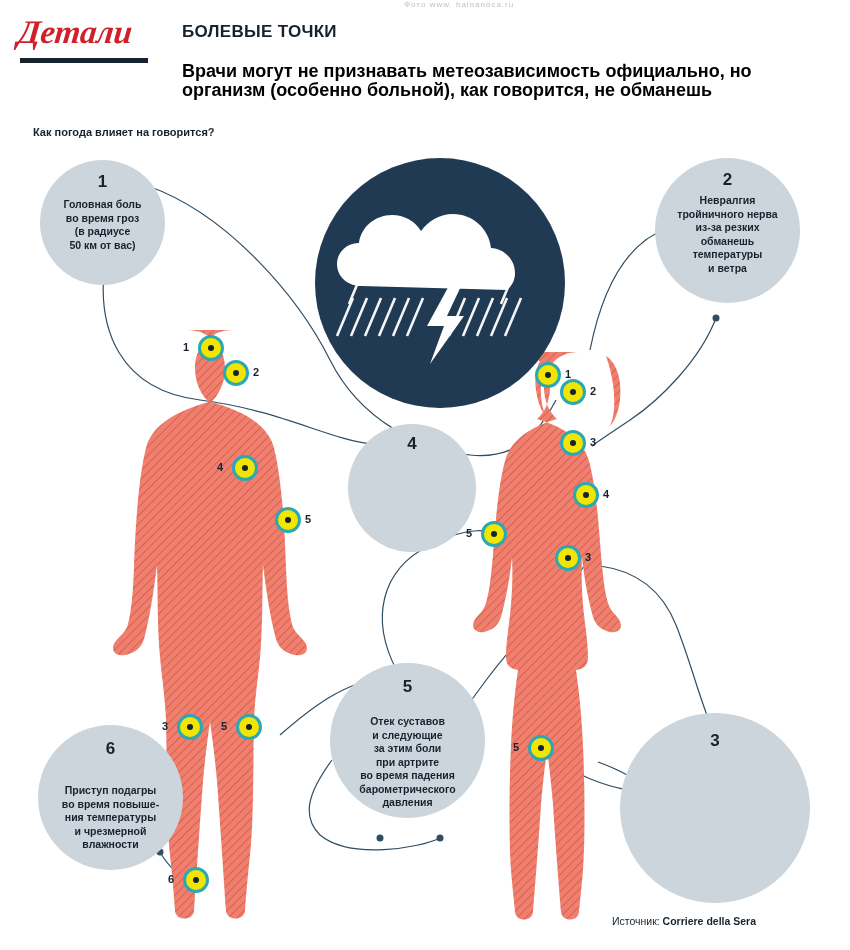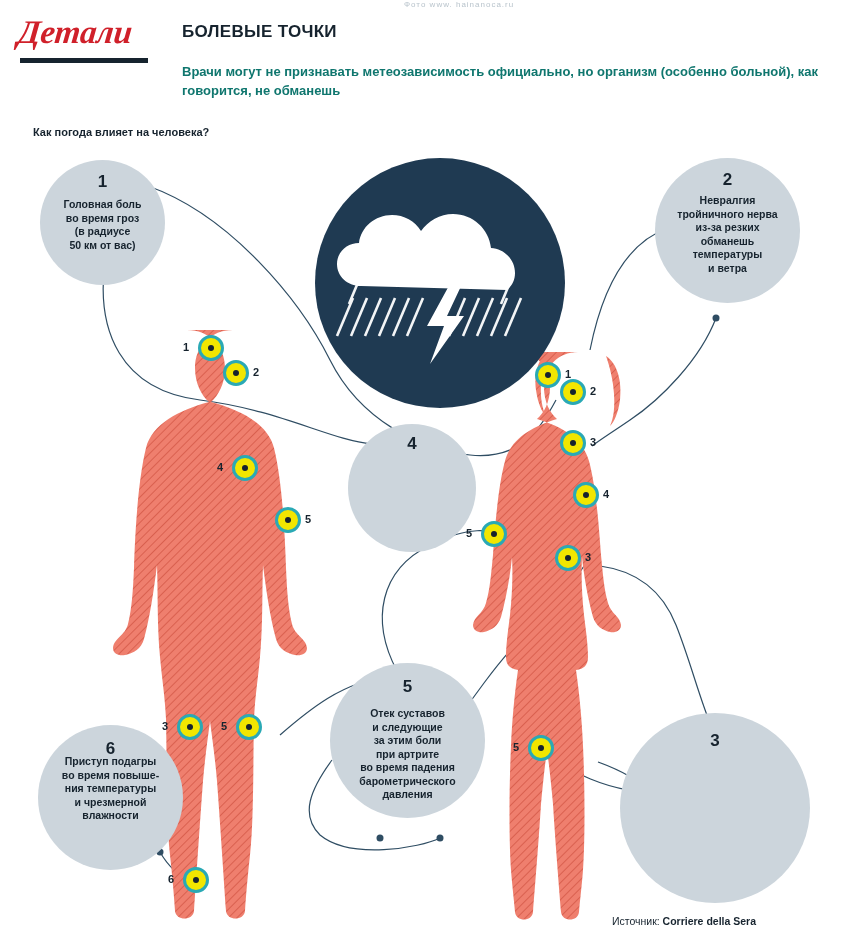--- a/index.html
+++ b/index.html
@@ -26,21 +26,21 @@
   }
   .logo-rule{
     position:absolute;left:2px;top:44px;width:128px;height:5px;background:#16232e;
   }
   .head-title{
     position:absolute;left:182px;top:22px;
     font-size:17px;font-weight:bold;letter-spacing:0.3px;color:#16232e;
   }
   .head-sub{
     position:absolute;left:182px;top:62px;width:650px;
-    font-size:13px;font-weight:bold;line-height:19px;color:#0f766e;
+    font-size:18px;font-weight:bold;line-height:19px;color:#000000;
   }
   .head-topnote{
     position:absolute;left:404px;top:0px;
     font-size:8px;color:#b9c4cc;letter-spacing:1px;
   }
   .head-q{
     position:absolute;left:33px;top:126px;
     font-size:11px;font-weight:bold;color:#16232e;
   }
 
@@ -96,21 +96,21 @@
 
   <div class="head-topnote">Фото www. hainanoca.ru</div>
 
   <div class="logo">
     <div class="logo-text">Детали</div>
     <div class="logo-rule"></div>
   </div>
 
   <div class="head-title">БОЛЕВЫЕ ТОЧКИ</div>
   <div class="head-sub">Врачи могут не признавать метеозависимость официально, но организм (особенно больной), как говорится, не обманешь</div>
-  <div class="head-q">Как погода влияет на человека?</div>
+  <div class="head-q">Как погода влияет на говорится?</div>
 
   <svg class="art" width="850" height="950">
     <g fill="none" stroke="#2f4d63" stroke-width="1.2">
       <path d="M105,262 C96,330 120,390 200,400 C280,410 330,440 372,444"></path>
       <path d="M148,186 C230,215 300,300 330,360 C360,420 420,450 470,455 C520,460 540,430 556,400"></path>
       <path d="M716,318 C700,360 660,400 630,420 C605,437 600,440 592,446"></path>
       <path d="M668,228 C620,245 600,300 590,350"></path>
       <path d="M397,671 C370,620 380,570 430,545 C470,525 490,530 506,536"></path>
       <path d="M442,744 C470,700 500,660 520,640 C560,600 575,580 584,566"></path>
       <path d="M332,760 C310,790 300,815 320,835 C350,860 420,848 440,838"></path>
@@ -219,32 +219,32 @@
 температуры
 и ветра</div>
   </div>
 
   <div class="bubble" style="left:348px;top:424px;width:128px;height:128px;">
     <div class="num" style="top:10px;">4</div>
   </div>
 
   <div class="bubble" style="left:330px;top:663px;width:155px;height:155px;">
     <div class="num" style="top:14px;">5</div>
-    <div class="txt" style="top:44px;white-space:pre-line;">Отек суставов
+    <div class="txt" style="top:52px;white-space:pre-line;">Отек суставов
 и следующие
 за этим боли
 при артрите
 во время падения
 барометрического
 давления</div>
   </div>
 
   <div class="bubble" style="left:38px;top:725px;width:145px;height:145px;">
     <div class="num" style="top:14px;">6</div>
-    <div class="txt" style="top:30px;white-space:pre-line;">Приступ подагры
+    <div class="txt" style="top:59px;white-space:pre-line;">Приступ подагры
 во время повыше-
 ния температуры
 и чрезмерной
 влажности</div>
   </div>
 
   <div class="bubble" style="left:620px;top:713px;width:190px;height:190px;">
     <div class="num" style="top:18px;">3</div>
   </div>
 

